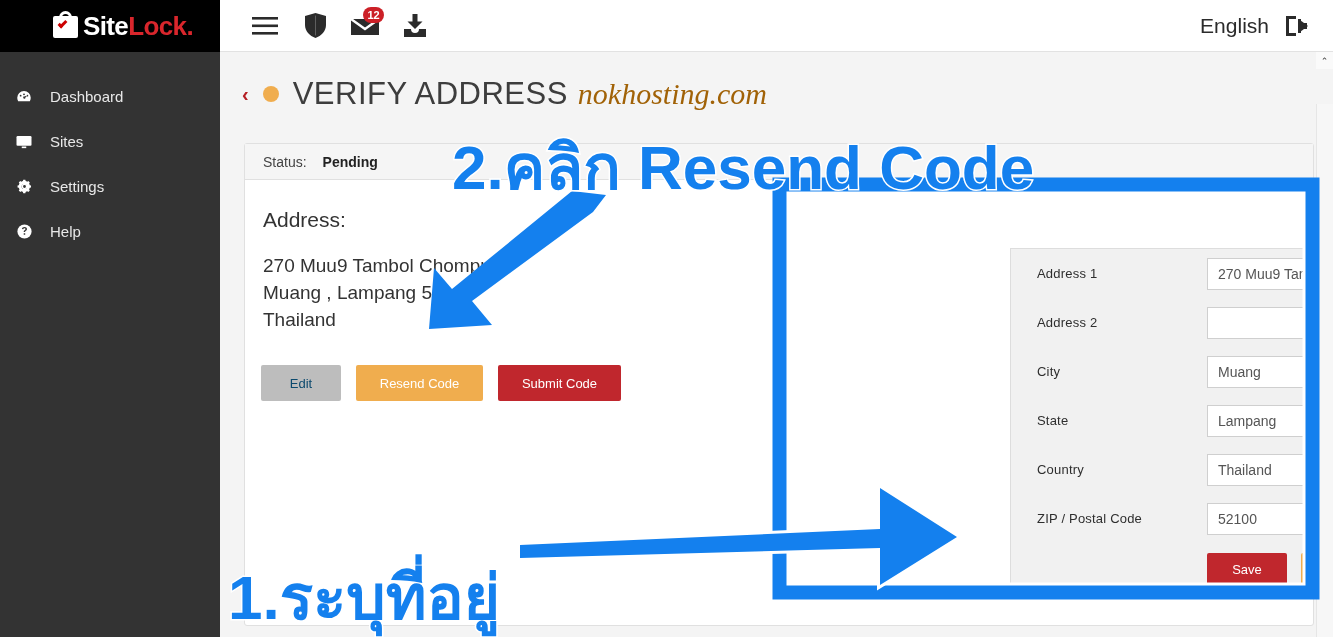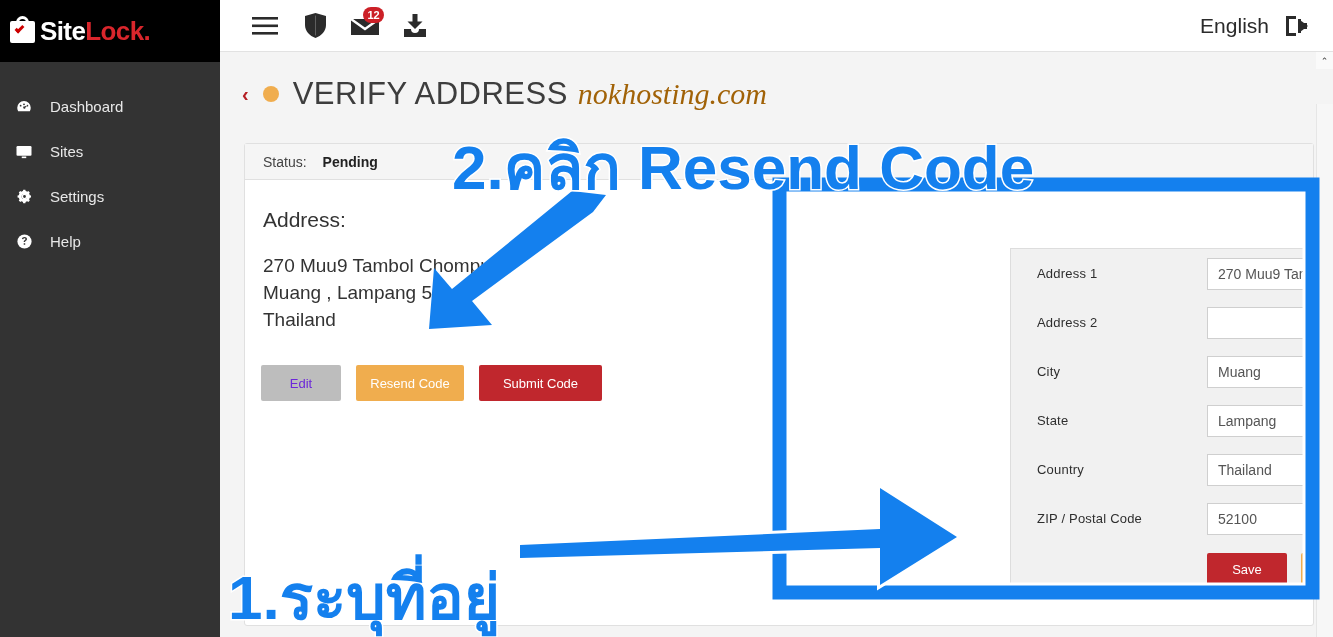--- a/index.html
+++ b/index.html
@@ -11,22 +11,22 @@
   }
   #app { position: relative; width: 1333px; height: 637px; }
 
   
   #sidebar {
     position: absolute; left: 0; top: 0;
     width: 220px; height: 637px;
     background: #333333;
   }
   #logo-bar {
-    height: 62px; background: #000000;
-    display: flex; align-items: center; padding-left: 8px;
+    height: 52px; background: #000000;
+    display: flex; align-items: center; padding-left: 24px; justify-content: center;
   }
   .logo-mark {
     width: 30px; height: 30px; position: relative; margin-right: 2px;
     flex: 0 0 auto;
   }
   .logo-mark .bag {
     position: absolute; left: 2px; top: 5px; width: 25px; height: 22px;
     background: #ffffff; border-radius: 2px;
   }
   .logo-mark .handle {
@@ -127,22 +127,22 @@
   #address-block { padding: 28px 0 0 18px; }
   #address-label { font-size: 21px; color: #333; margin-bottom: 20px; }
   .addr-line { font-size: 19px; color: #333; line-height: 27px; }
 
   #action-buttons { display: flex; gap: 15px; padding: 32px 0 0 16px; }
   .btn {
     border: none; border-radius: 2px; cursor: pointer;
     color: #ffffff; font-size: 13px;
     font-family: "Liberation Sans Narrow", "Liberation Sans", sans-serif;
   }
-  .btn-edit   { background: #bdbdbd; width: 80px; height: 36px; color:#6d28d9; }
-  .btn-resend { background: #f0ad4e; width: 108px; height: 36px; }
+  .btn-edit   { background: #bdbdbd; width: 80px; height: 36px; color:#0c4a6e; }
+  .btn-resend { background: #f0ad4e; width: 127px; height: 36px; }
   .btn-submit { background: #c0272d; width: 123px; height: 36px; }
 
   
   #form-panel {
     position: absolute; left: 790px; top: 196px;
     width: 510px; height: 338px;
     background: #f1f1f1;
     border: 1px solid #dddddd;
   }
   .form-row { display: flex; align-items: center; height: 49px; padding-left: 26px; }

